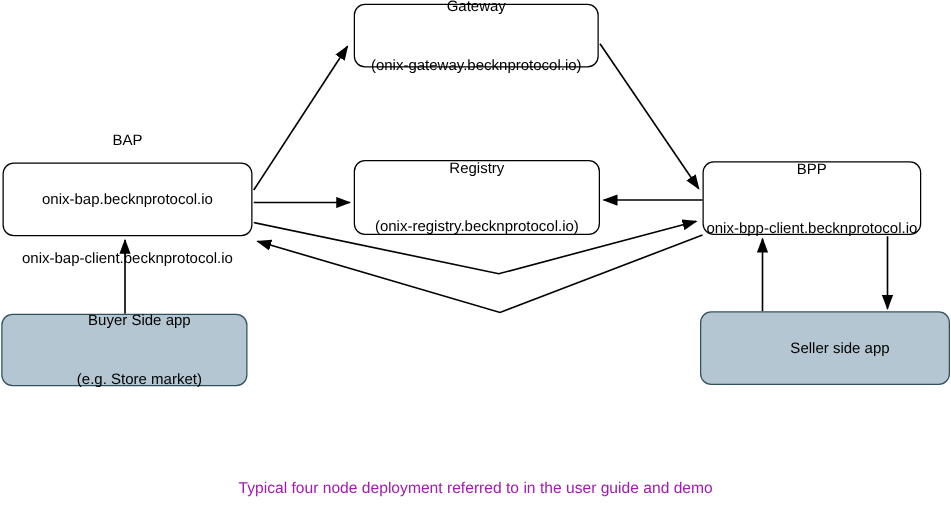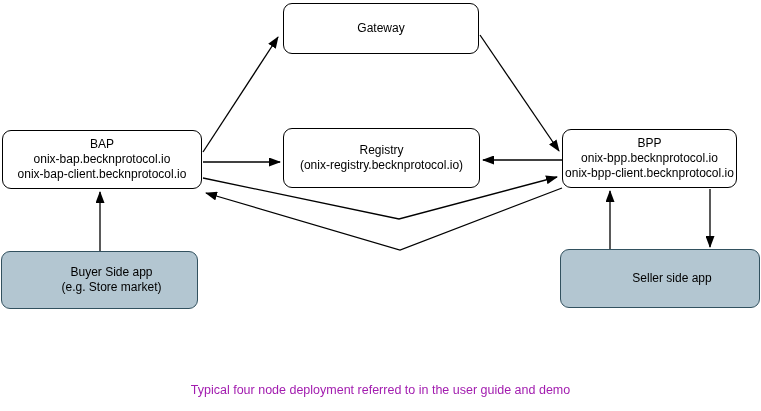--- a/index.html
+++ b/index.html
@@ -27,20 +27,21 @@
     box-sizing: border-box;
     border-radius: 9px;
     display: flex;
     flex-direction: column;
     justify-content: center;
     align-items: center;
     text-align: center;
     font-size: 12px;
     line-height: 15px;
     color: #000000;
+    gap: 32px;
   }
   .node.service {
     background: var(--node-fill, #ffffff);
     border: 1.5px solid var(--node-border, #000000);
   }
   .node.app {
     background: var(--app-fill, #b3c6d1);
     border: 1.5px solid var(--app-border, #32515f);
     padding-left: 24px;
   }
@@ -82,36 +83,36 @@
       <polyline points="203,178 399,219 557,177" marker-end="url(#ah)"></polyline>
       <polyline points="562,188 400,250 206,193" marker-end="url(#ah)"></polyline>
       <line x1="100" y1="251" x2="100" y2="192" marker-end="url(#ah)"></line>
       <line x1="610" y1="249" x2="610" y2="191" marker-end="url(#ah)"></line>
       <line x1="710" y1="189" x2="710" y2="247" marker-end="url(#ah)"></line>
     </g>
   </svg>
 
   <div class="node service" id="node-gateway">
     <div class="node-line">Gateway</div>
+    <div class="node-line">(onix-gateway.becknprotocol.io)</div>
   </div>
 
   <div class="node service" id="node-bap">
     <div class="node-line">BAP</div>
     <div class="node-line">onix-bap.becknprotocol.io</div>
     <div class="node-line">onix-bap-client.becknprotocol.io</div>
   </div>
 
   <div class="node service" id="node-registry">
     <div class="node-line">Registry</div>
     <div class="node-line">(onix-registry.becknprotocol.io)</div>
   </div>
 
   <div class="node service" id="node-bpp">
     <div class="node-line">BPP</div>
-    <div class="node-line">onix-bpp.becknprotocol.io</div>
     <div class="node-line">onix-bpp-client.becknprotocol.io</div>
   </div>
 
   <div class="node app" id="node-buyer">
     <div class="node-line">Buyer Side app</div>
     <div class="node-line">(e.g. Store market)</div>
   </div>
 
   <div class="node app" id="node-seller">
     <div class="node-line">Seller side app</div>

